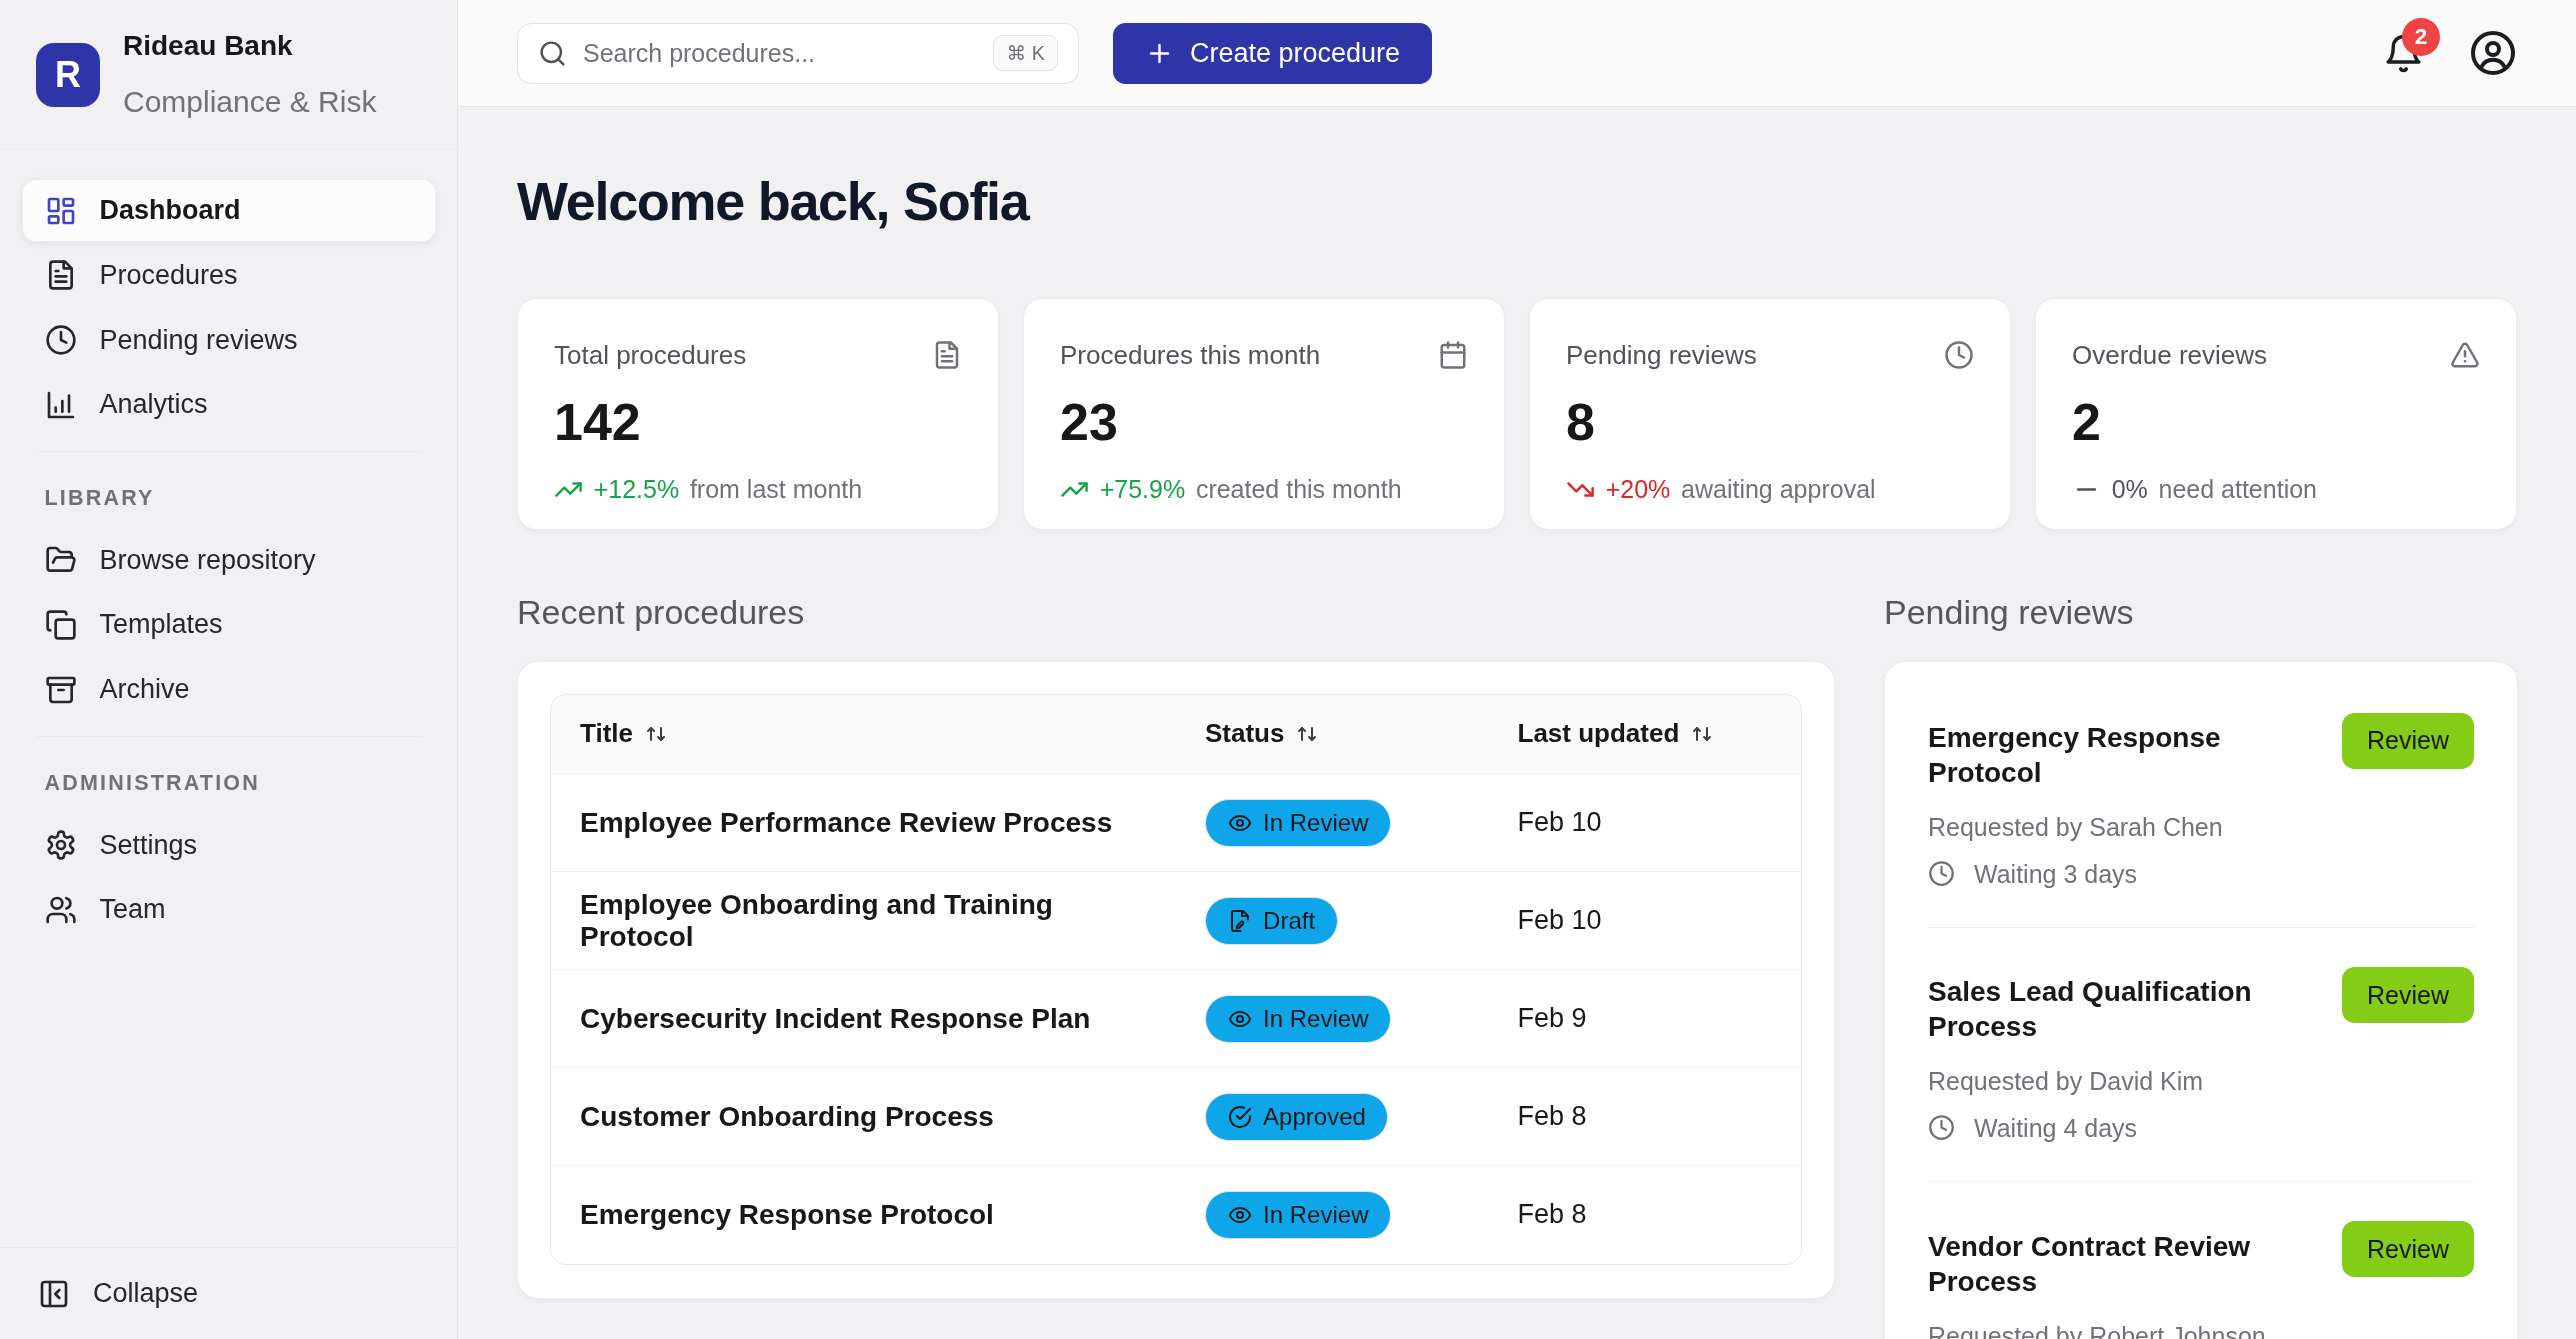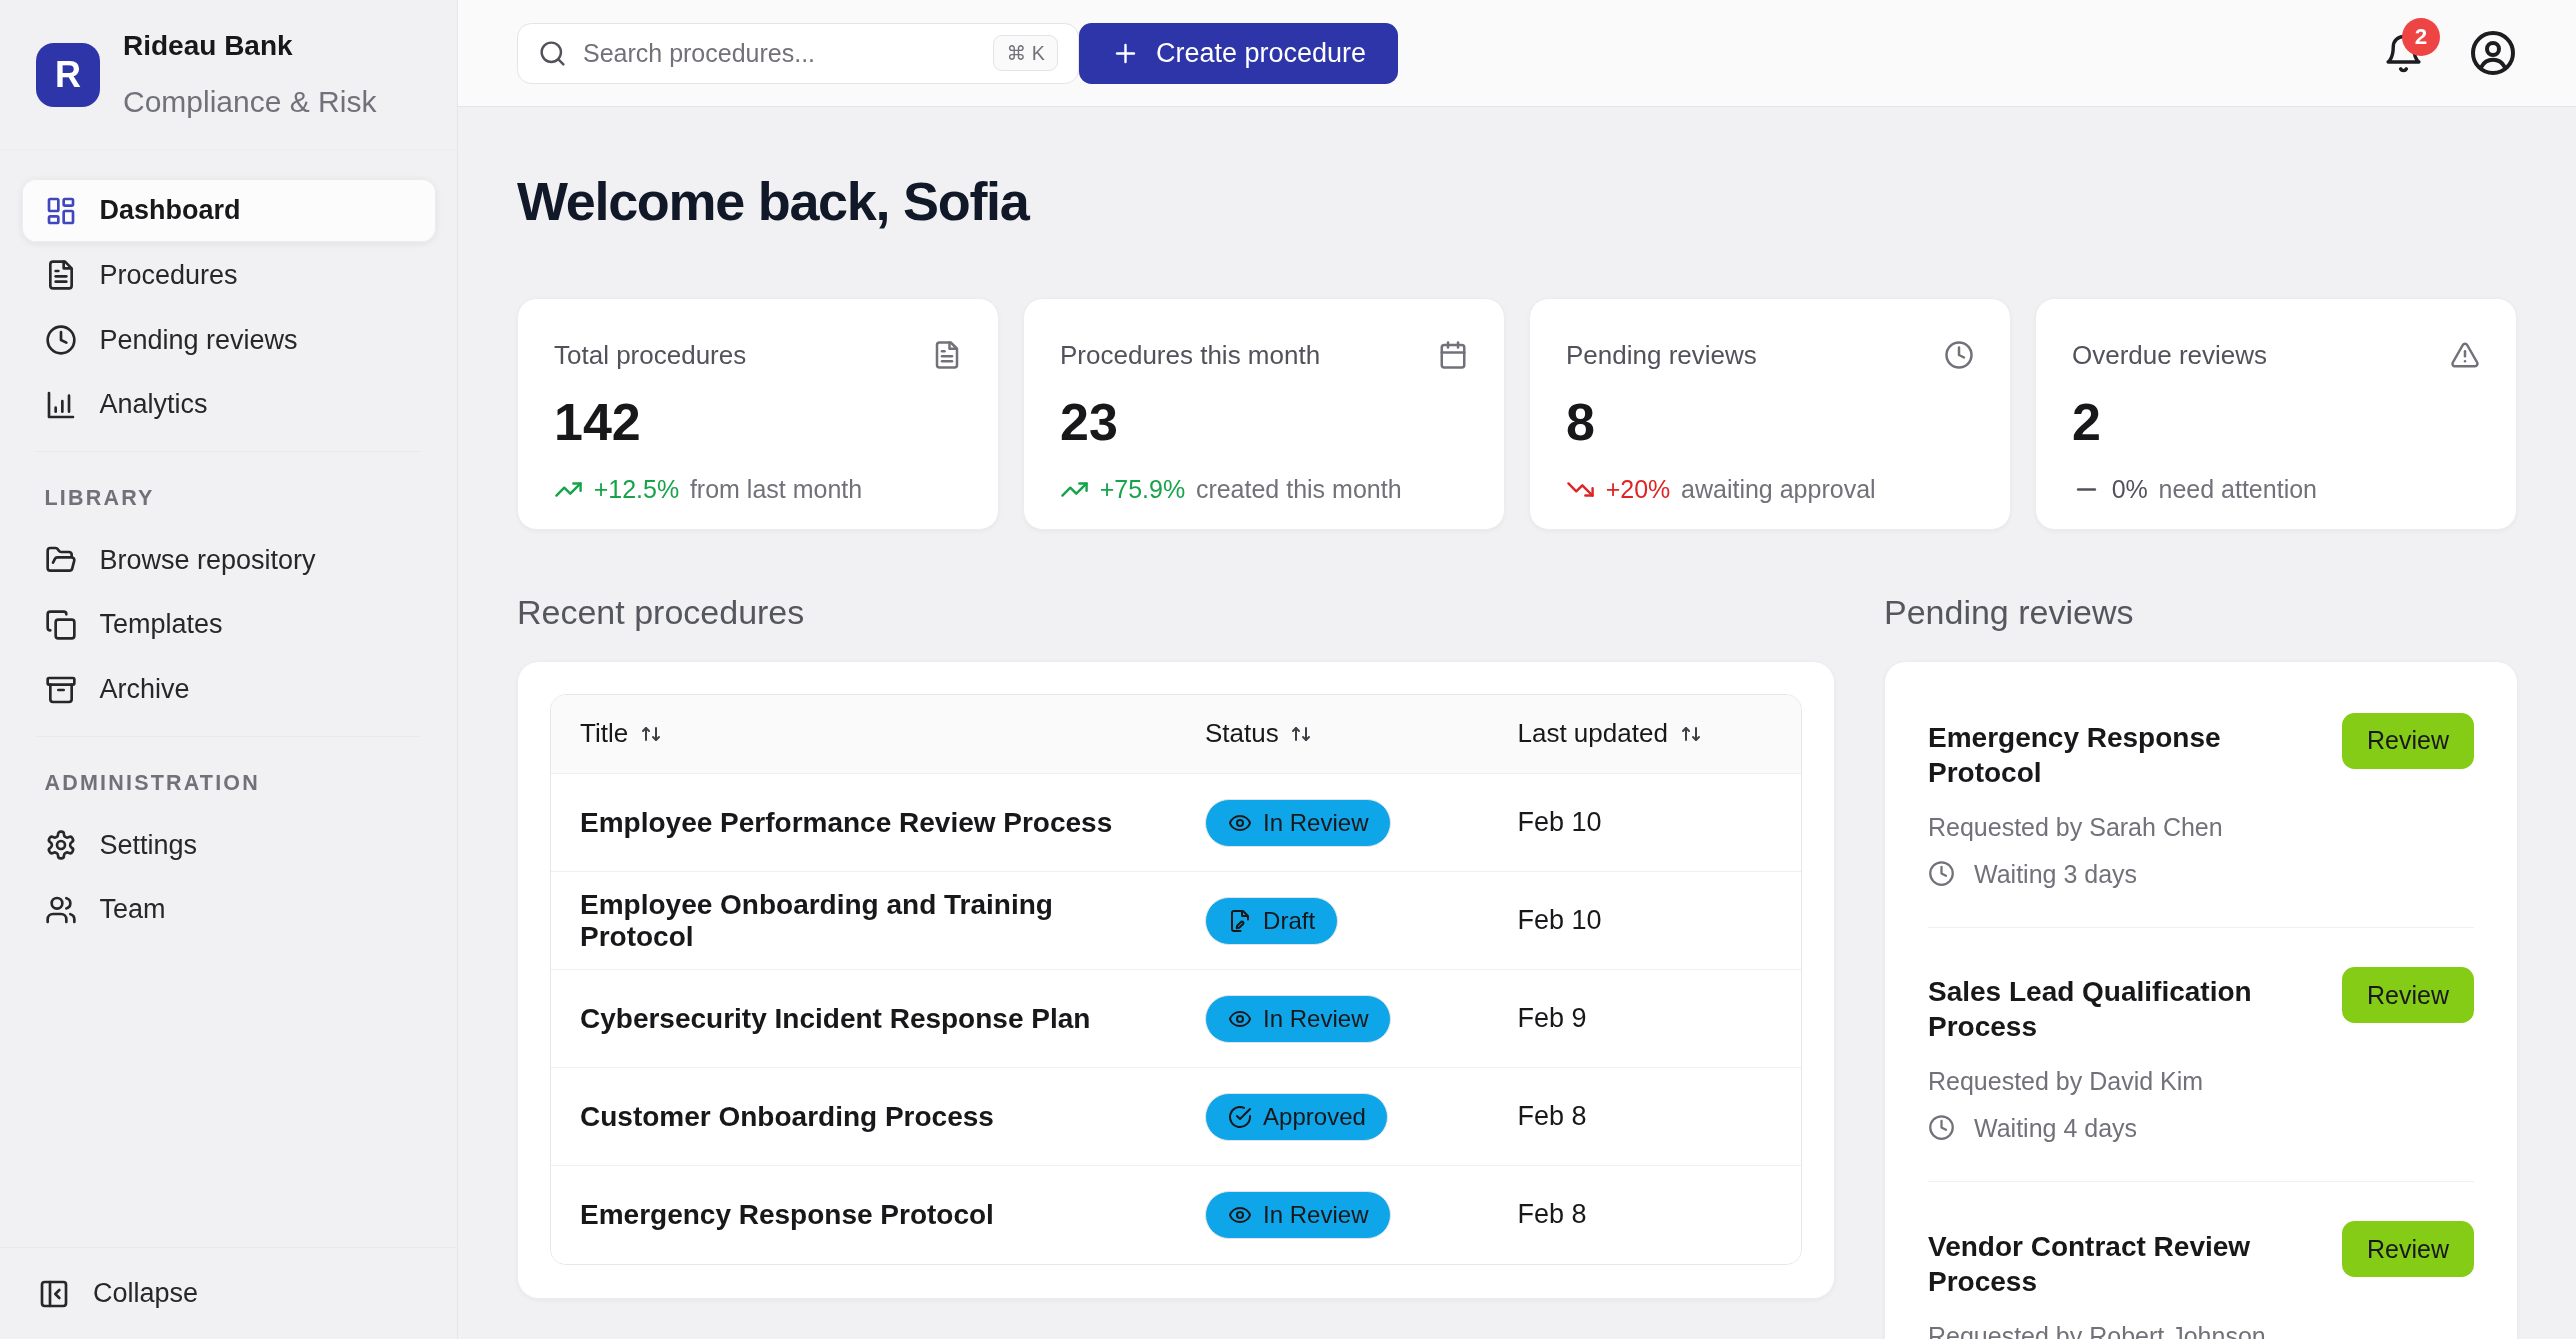--- a/index.html
+++ b/index.html
@@ -33,21 +33,21 @@
   .nav-divider{border:none;border-top:1.8px solid #e9e9ec;margin:14.3px 14.3px}
   .section-label{font-size:21.5px;font-weight:700;letter-spacing:2.2px;color:var(--muted);
                  padding:19.7px 23px 18px}
   .sidebar-footer{border-top:1.8px solid #e9e9ec;padding:30px 38px;display:flex;align-items:flex-start;
                   gap:23px;font-size:27px;color:var(--ink2);cursor:pointer}
   .sidebar-footer .icon{width:32px;height:32px}
 
   
   .main-col{flex:1;display:flex;flex-direction:column;min-width:0}
   .header{height:107px;background:var(--band);border-bottom:1.8px solid var(--line);
-          display:flex;align-items:center;padding:0 59px;}
+          display:flex;align-items:center;padding:0 59px;gap:34px}
   .search{width:562px;height:61px;background:#fff;border:1.8px solid #e4e4e7;border-radius:14.3px;
           display:flex;align-items:center;gap:14.3px;padding:0 19.7px}
   .search .icon{width:29px;height:29px;color:#52525b;flex:0 0 auto}
   .search input{flex:1;border:none;outline:none;background:transparent;font-size:25px;
                 font-family:"Liberation Sans",sans-serif;color:var(--ink)}
   .search input::placeholder{color:var(--muted)}
   .kbd{border:1.8px solid #e4e4e7;background:var(--band);border-radius:9px;padding:5.4px 12.5px;
        font-size:19.7px;color:var(--muted);white-space:nowrap}
   .create-btn{height:61px;background:var(--accent);color:#fff;border:none;border-radius:12.5px;
               padding:0 32px;font-size:27px;font-weight:500;display:flex;align-items:center;gap:16px;
@@ -79,21 +79,21 @@
   .trend-flat .trend-glyph{color:#52525b} .trend-flat .delta{color:#52525b}
 
   .columns{display:grid;grid-template-columns:1318px 634px;gap:49px;margin-top:63px}
   .section-title{font-size:34px;font-weight:500;color:var(--heading);margin:0 0 29px}
 
   .table-card{background:#fff;border-radius:21.5px;padding:32px;height:638px;
               border:0.9px solid #ececef;box-shadow:0 1.8px 4.5px rgba(16,24,40,.04)}
   .inner-table{border:1.8px solid #e7e7ea;border-radius:16px;overflow:hidden}
   table{width:100%;border-collapse:collapse}
   thead tr{background:var(--band);height:79px}
-  th{text-align:left;padding:0 29px;font-size:26px;font-weight:400;color:var(--ink)}
+  th{text-align:left;padding:0 29px;font-size:26px;font-weight:700;color:var(--ink)}
   th:nth-child(1){width:50%} th:nth-child(2){width:25%} th:nth-child(3){width:25%}
   .th-flex{display:flex;align-items:center;gap:10.7px;cursor:pointer}
   .th-flex .icon{width:24px;height:24px;color:#3f3f46}
   tbody tr{height:98px;border-top:1.8px solid var(--line-soft);cursor:pointer;background:#fff}
   td{padding:0 29px}
   .cell-title{font-size:28px;font-weight:600;color:var(--ink)}
   .badge{display:inline-flex;align-items:center;gap:11.6px;border:1.8px solid #e4e4e7;background:#0ea5e9;
          border-radius:894px;padding:9px 21.5px;font-size:24px;color:var(--ink);white-space:nowrap}
   .badge .icon{width:24px;height:24px}
   .cell-date{font-size:27px;color:var(--ink)}

